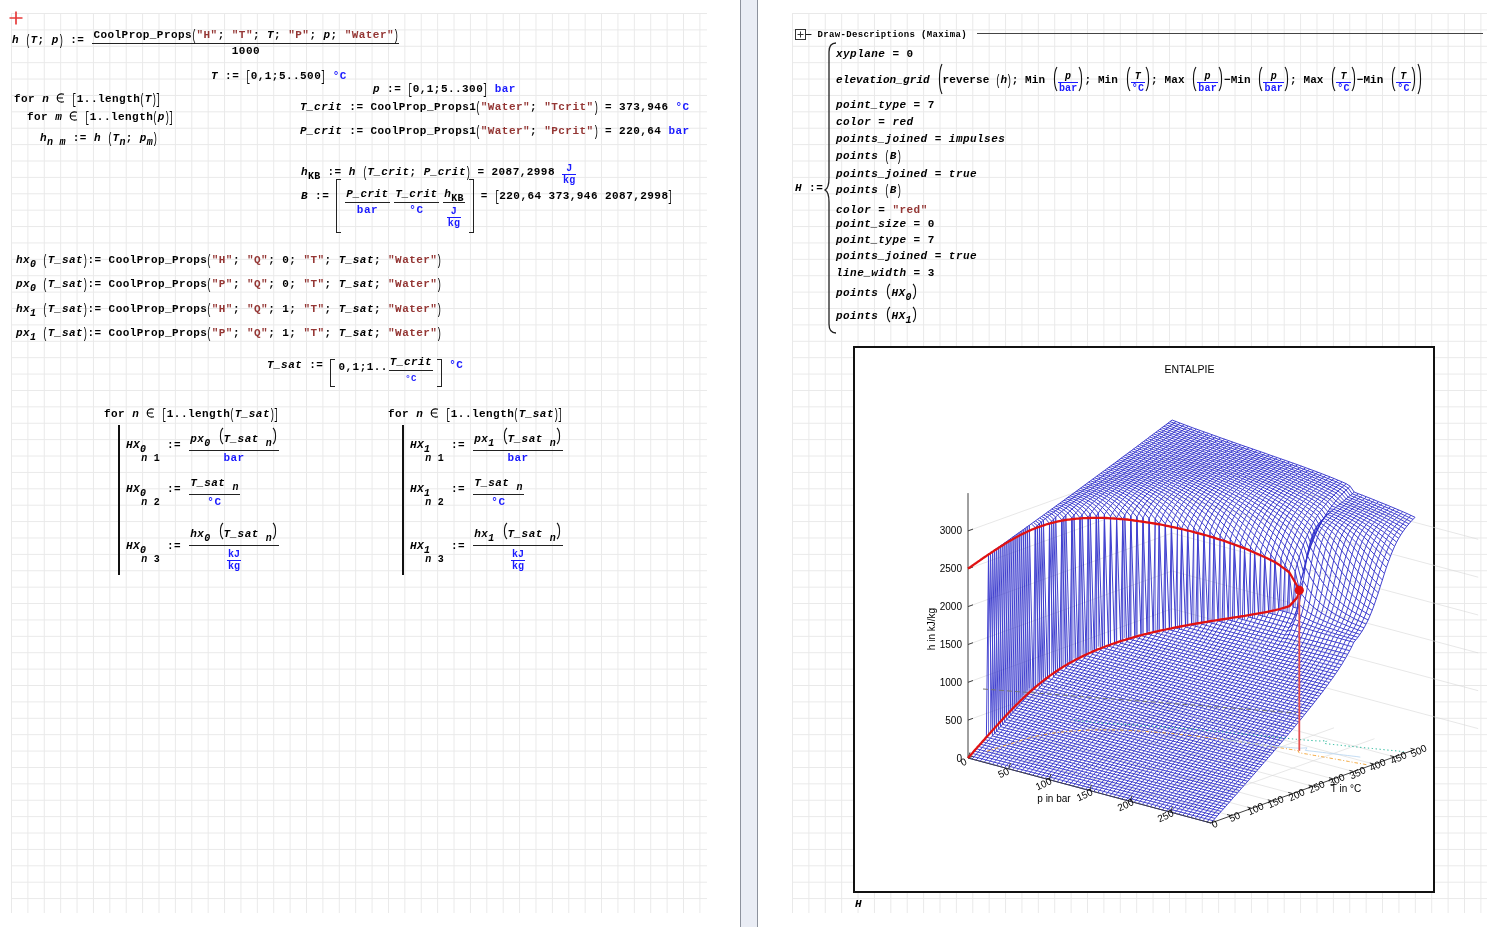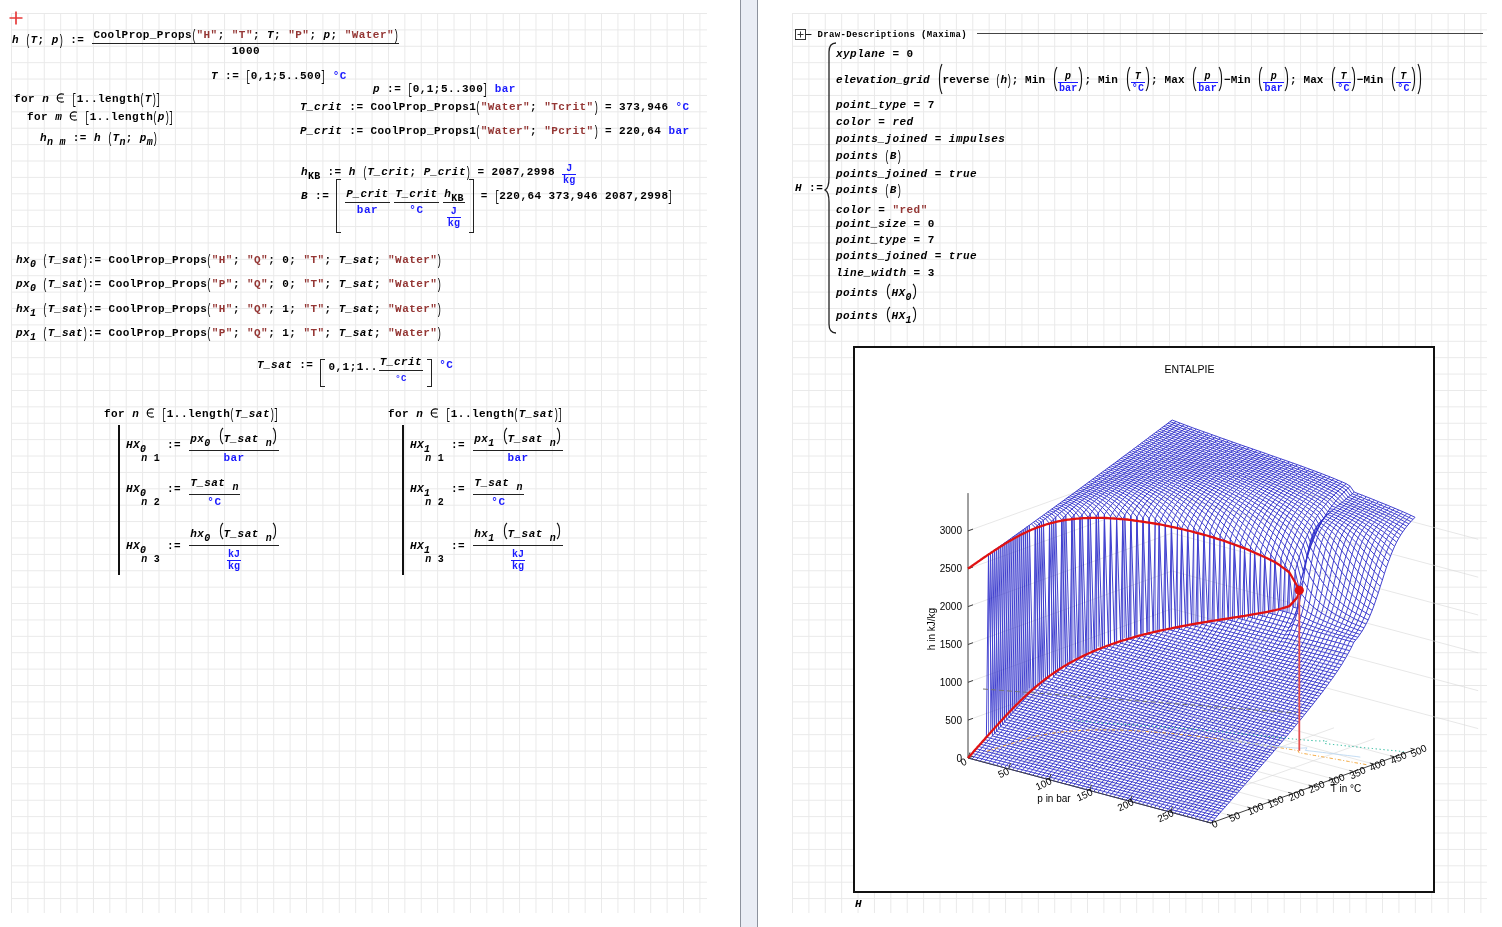--- a/index.html
+++ b/index.html
@@ -54,21 +54,21 @@
         <span class="n"><span class="it">T_crit</span></span>
         <span class="d"><span class="u">°C</span></span>
       </span> <span class="fr">
         <span class="n"><span class="it">h</span><span class="sb">KB</span></span>
         <span class="d dt"><span class="fs"><span class="n"><span class="u">J</span></span><span class="d"><span class="u">kg</span></span></span></span>
       </span><span class="br" style="margin-top:-6px;margin-bottom:-9px"></span></span> = <span class="p1">[</span>220,64 373,946 2087,2998<span class="p1">]</span></div>
 <div class="eq" style="left:16px;top:253px"><span class="it">hx</span><span class="sb"><span class="it">0</span></span> <span class="p1">(</span><span class="it">T_sat</span><span class="p1">)</span>:= CoolProp_Props<span class="p1">(</span><span class="s">"H"</span>; <span class="s">"Q"</span>; 0; <span class="s">"T"</span>; <span class="it">T_sat</span>; <span class="s">"Water"</span><span class="p1">)</span></div>
 <div class="eq" style="left:16px;top:277px"><span class="it">px</span><span class="sb"><span class="it">0</span></span> <span class="p1">(</span><span class="it">T_sat</span><span class="p1">)</span>:= CoolProp_Props<span class="p1">(</span><span class="s">"P"</span>; <span class="s">"Q"</span>; 0; <span class="s">"T"</span>; <span class="it">T_sat</span>; <span class="s">"Water"</span><span class="p1">)</span></div>
 <div class="eq" style="left:16px;top:302px"><span class="it">hx</span><span class="sb"><span class="it">1</span></span> <span class="p1">(</span><span class="it">T_sat</span><span class="p1">)</span>:= CoolProp_Props<span class="p1">(</span><span class="s">"H"</span>; <span class="s">"Q"</span>; 1; <span class="s">"T"</span>; <span class="it">T_sat</span>; <span class="s">"Water"</span><span class="p1">)</span></div>
 <div class="eq" style="left:16px;top:326px"><span class="it">px</span><span class="sb"><span class="it">1</span></span> <span class="p1">(</span><span class="it">T_sat</span><span class="p1">)</span>:= CoolProp_Props<span class="p1">(</span><span class="s">"P"</span>; <span class="s">"Q"</span>; 1; <span class="s">"T"</span>; <span class="it">T_sat</span>; <span class="s">"Water"</span><span class="p1">)</span></div>
-<div class="eq" style="left:257px;top:351px"><span class="it">T_sat</span> := <span class="mx"><span class="bl" style="margin-top:5px;margin-bottom:-5px"></span>0,1;1..<span class="fr">
+<div class="eq" style="left:267px;top:351px"><span class="it">T_sat</span> := <span class="mx"><span class="bl" style="margin-top:5px;margin-bottom:-5px"></span>0,1;1..<span class="fr">
         <span class="n"><span class="it">T_crit</span></span>
         <span class="d"><span style="font-size:9px"><span class="u">°C</span></span></span>
       </span><span class="br" style="margin-top:5px;margin-bottom:-5px"></span></span> <span class="u">°C</span></div>
 <div class="eq" style="left:104px;top:407px">for <span class="it">n</span> <svg width="9" height="10" viewBox="0 0 9 10" style="vertical-align:-1px">
       <path d="M8,1.2 C3,0.2 1.2,2 1.2,5 C1.2,8 3,9.8 8,8.8 M1.4,5 L7,5" fill="none" stroke="#000" stroke-width="1.1"></path>
     </svg> <span class="p1">[</span>1..length<span class="p1">(</span><span class="it">T_sat</span><span class="p1">)</span><span class="p1">]</span></div>
 <div class="vbar" style="left:118px;top:425px;height:150px"></div>
 <div class="eq" style="left:126px;top:430px"><span class="it">HX</span><span class="sb"><span class="it">0</span></span><span class="s2" style="margin-left:-5px"><span class="it">n</span> 1</span> := <span class="fr"><span class="n nb"><span class="it">px</span><span class="sb"><span class="it">0</span></span> <svg class="pp" style="vertical-align:-3.5px;margin-top:-7px" width="6" height="18" viewBox="0 0 6 18">
           <path d="M5,1 C1.6,4 1.6,14 5,17" fill="none" stroke="#111" stroke-width="1.1"></path>
         </svg><span class="it">T_sat</span> <span class="sb"><span class="it">n</span></span><svg class="pp" style="vertical-align:-3.5px;margin-top:-7px" width="6" height="18" viewBox="0 0 6 18">

